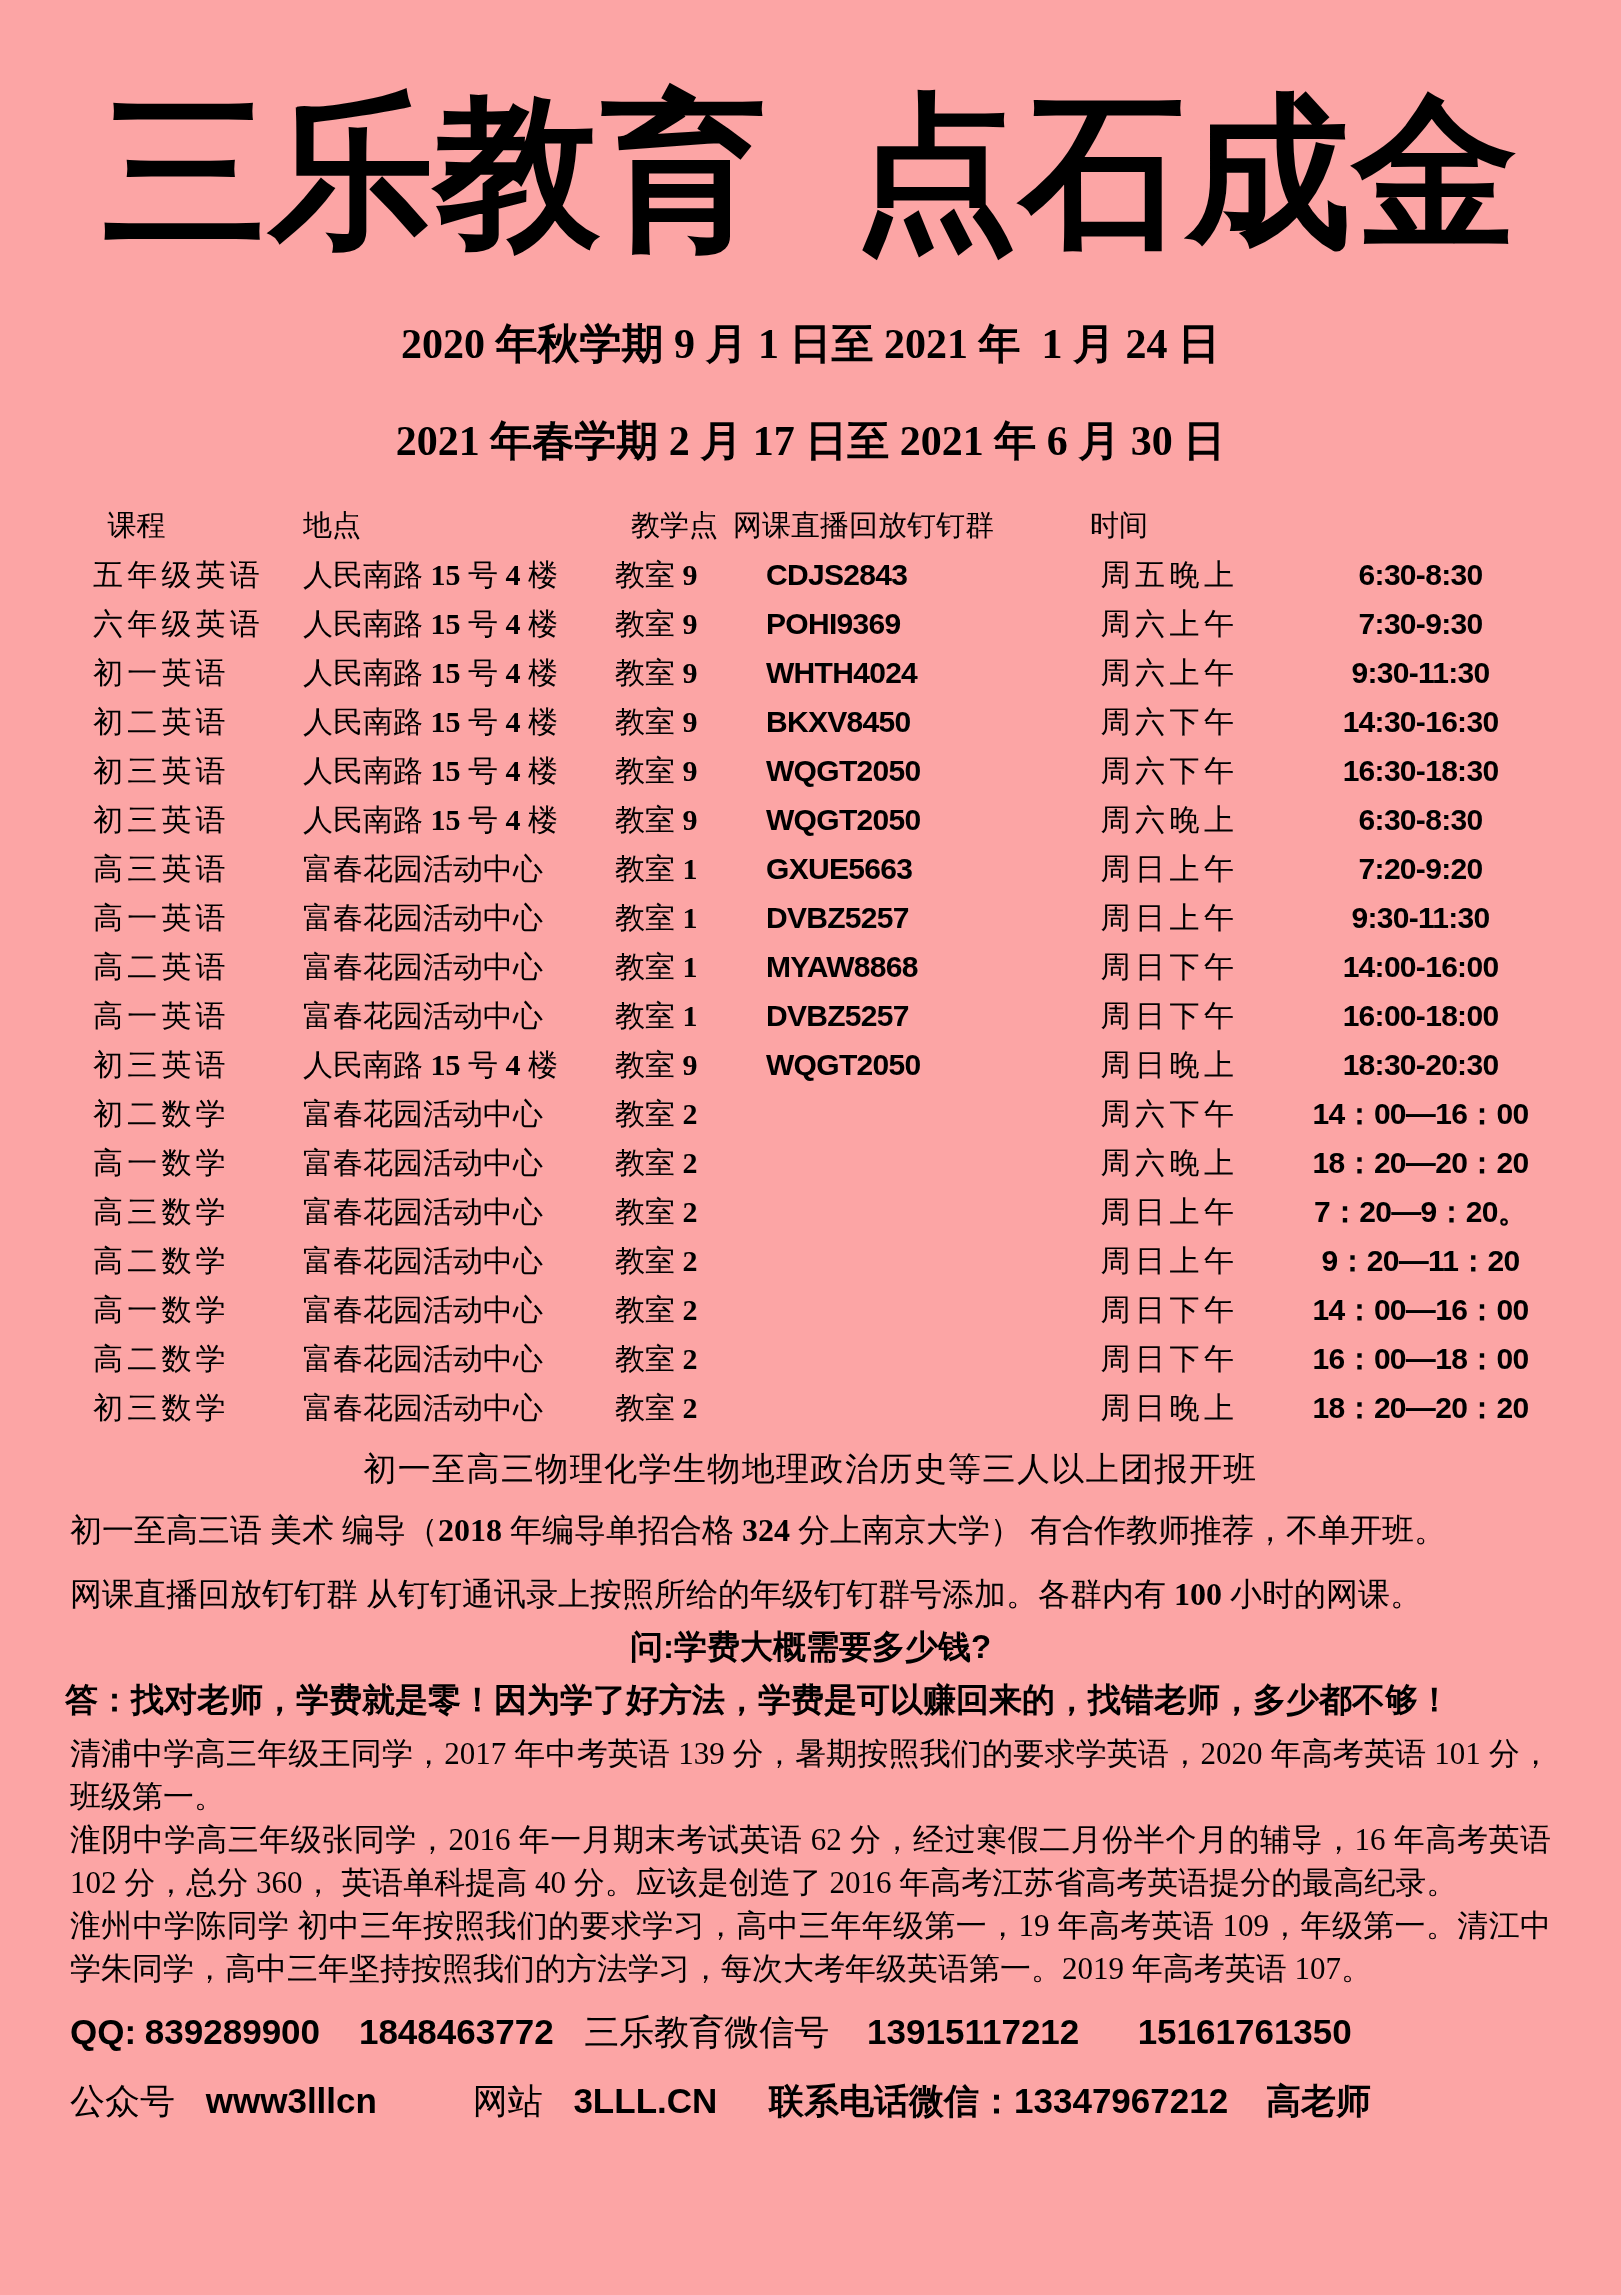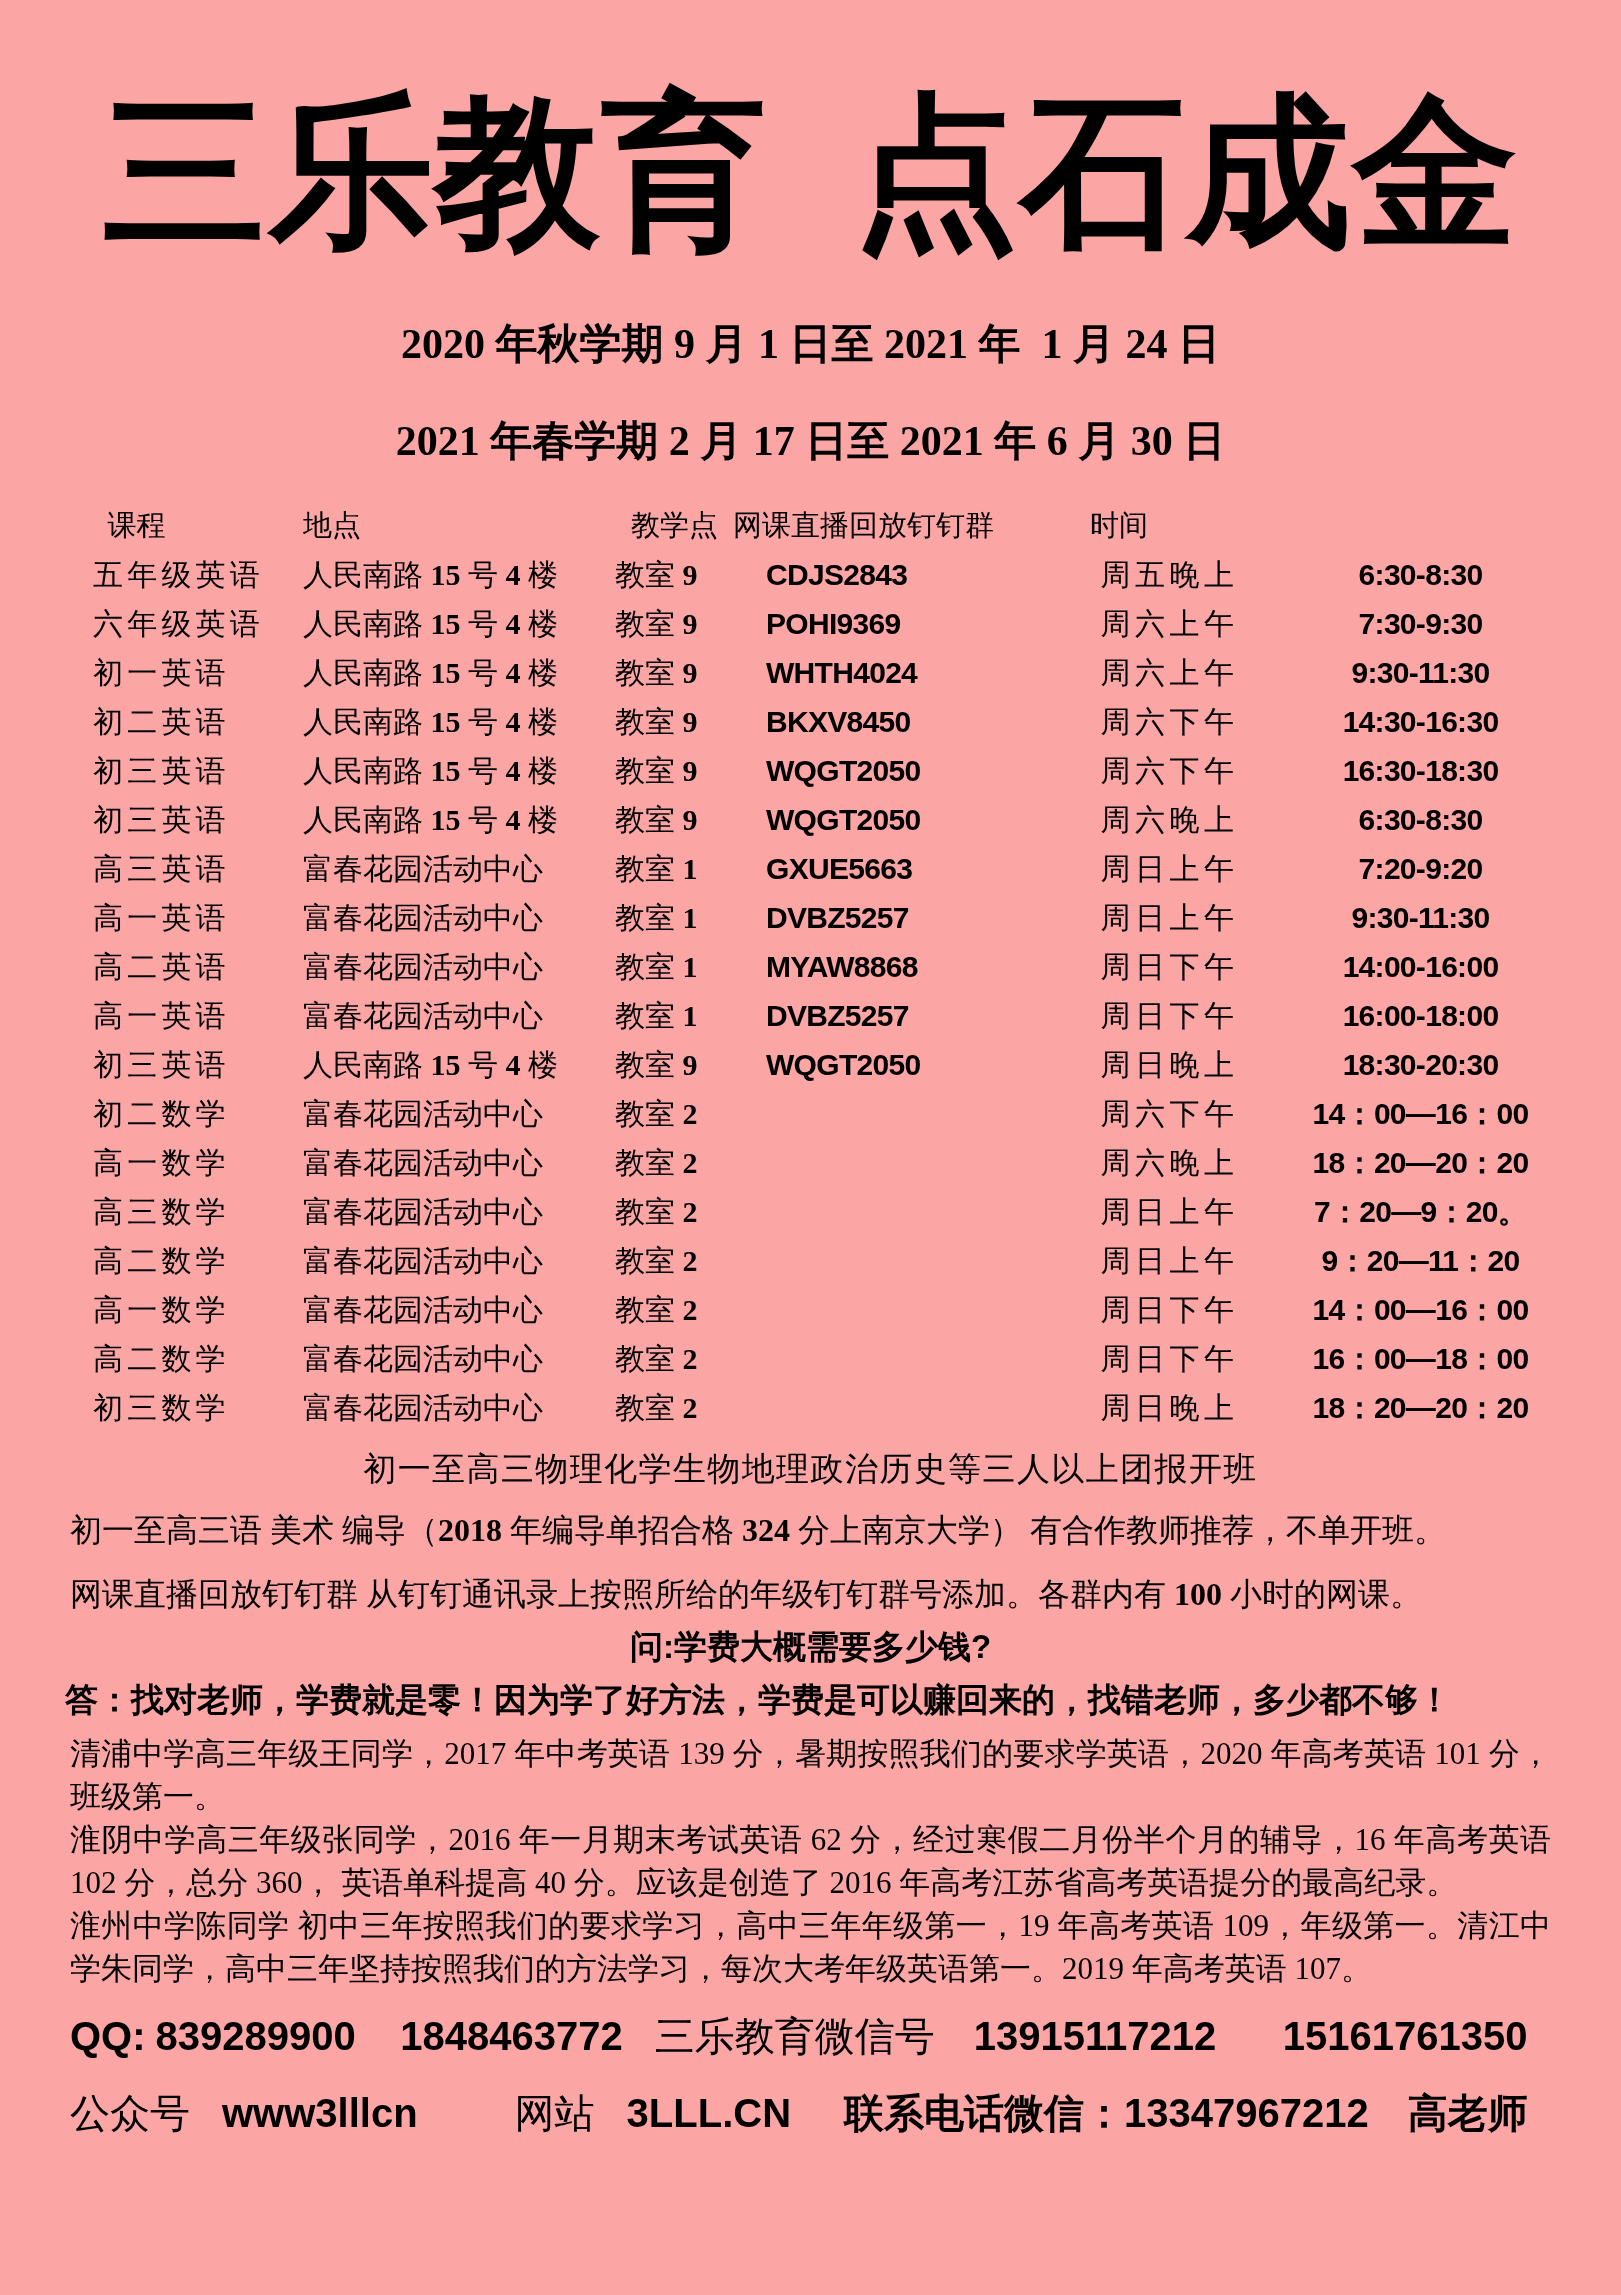--- a/index.html
+++ b/index.html
@@ -85,21 +85,21 @@
   }
   .testimonials{margin:8.7px 70px 0 70px;}
   .testimonials p{
     margin:0;
     font-size:31px;
     line-height:43px;
     text-align:justify;
   }
   .contact-line{
     margin-left:70px;
-    font-size:40px;
+    font-size:35px;
     font-weight:bold;
     white-space:nowrap;
   }
   .contact-line.qq{margin-top:19px;}
   .contact-line.web{margin-top:22px;}
   .contact-line .reg{
     font-weight:normal;
     font-family:"Liberation Serif","DejaVu Serif",serif;
   }
   .contact-line .sans{

